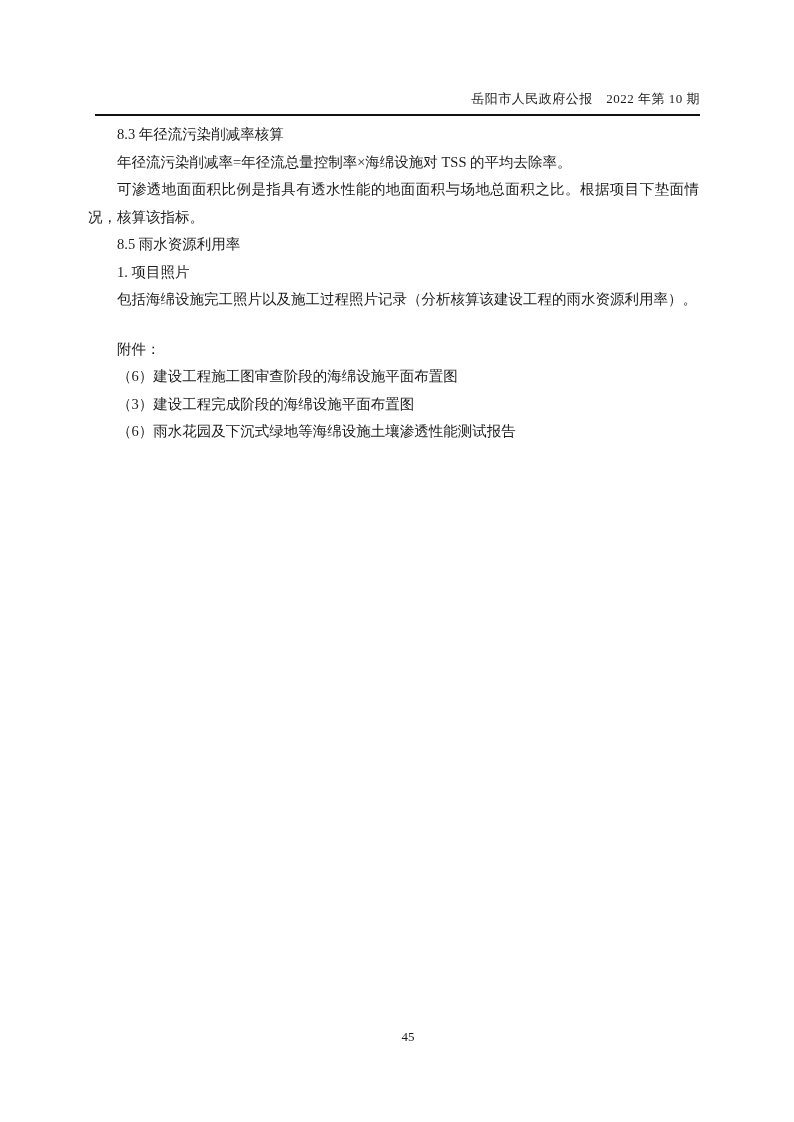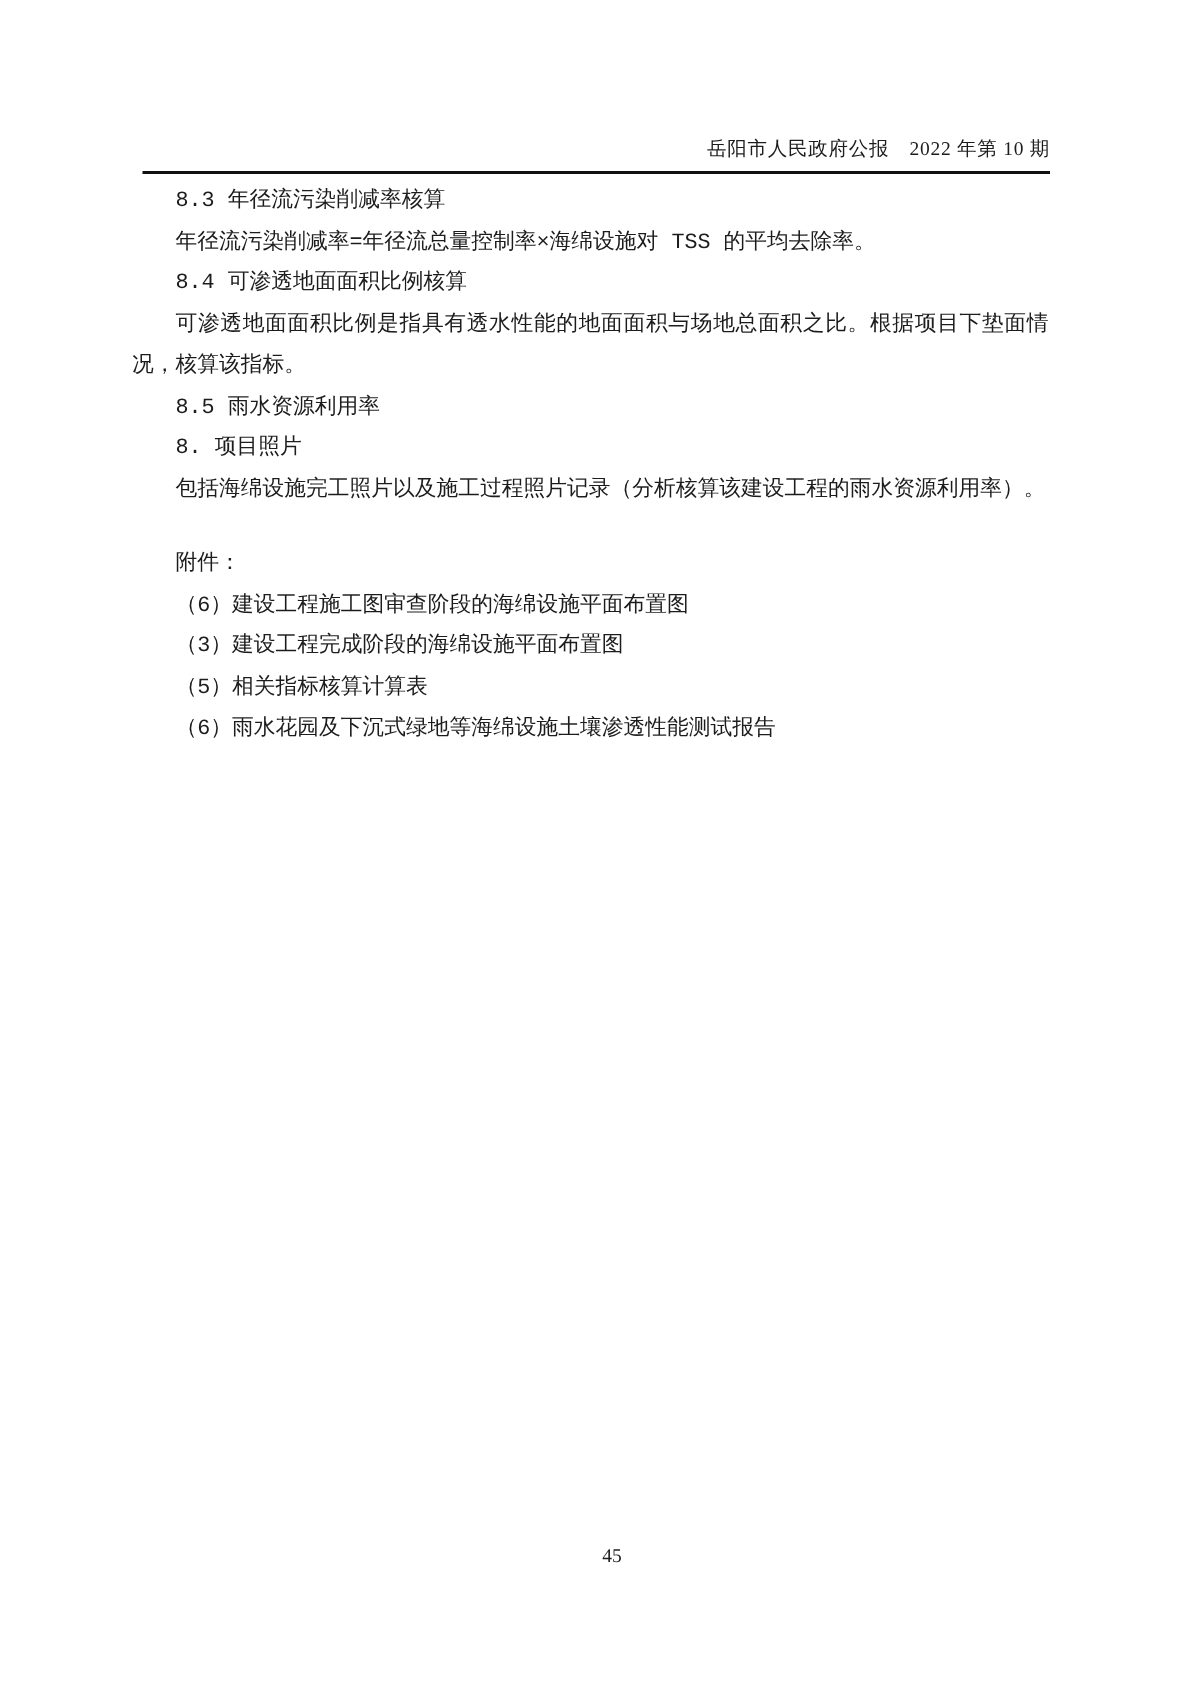--- a/index.html
+++ b/index.html
@@ -36,21 +36,20 @@
     background: #111111;
   }
   .body-text {
     position: absolute;
     left: 88px;
     top: 121px;
     width: 611px;
     font-size: 14.5px;
     line-height: 27.5px;
     text-align: justify;
-    font-family: Liberation Mono, monospace;
   }
   .body-text p {
     margin: 0;
     padding: 0;
     text-indent: 2em;
   }
   .body-text p.gap-before {
     margin-top: 22px;
   }
   .page-number {
@@ -71,27 +70,25 @@
 
   <div class="running-header">
     <span>岳阳市人民政府公报　2022 年第 10 期</span>
   </div>
 
   <div class="header-rule"></div>
 
   <div class="body-text">
     <p>8.3 年径流污染削减率核算</p>
     <p>年径流污染削减率=年径流总量控制率×海绵设施对 TSS 的平均去除率。</p>
-    <p>8.4 可渗透地面面积比例核算</p>
     <p>可渗透地面面积比例是指具有透水性能的地面面积与场地总面积之比。根据项目下垫面情况，核算该指标。</p>
     <p>8.5 雨水资源利用率</p>
-    <p>8. 项目照片</p>
+    <p>1. 项目照片</p>
     <p>包括海绵设施完工照片以及施工过程照片记录（分析核算该建设工程的雨水资源利用率）。</p>
     <p class="gap-before">附件：</p>
     <p>（6）建设工程施工图审查阶段的海绵设施平面布置图</p>
     <p>（3）建设工程完成阶段的海绵设施平面布置图</p>
-    <p>（5）相关指标核算计算表</p>
     <p>（6）雨水花园及下沉式绿地等海绵设施土壤渗透性能测试报告</p>
   </div>
 
   <div class="page-number">45</div>
 
 </div>
 
 </body></html>

